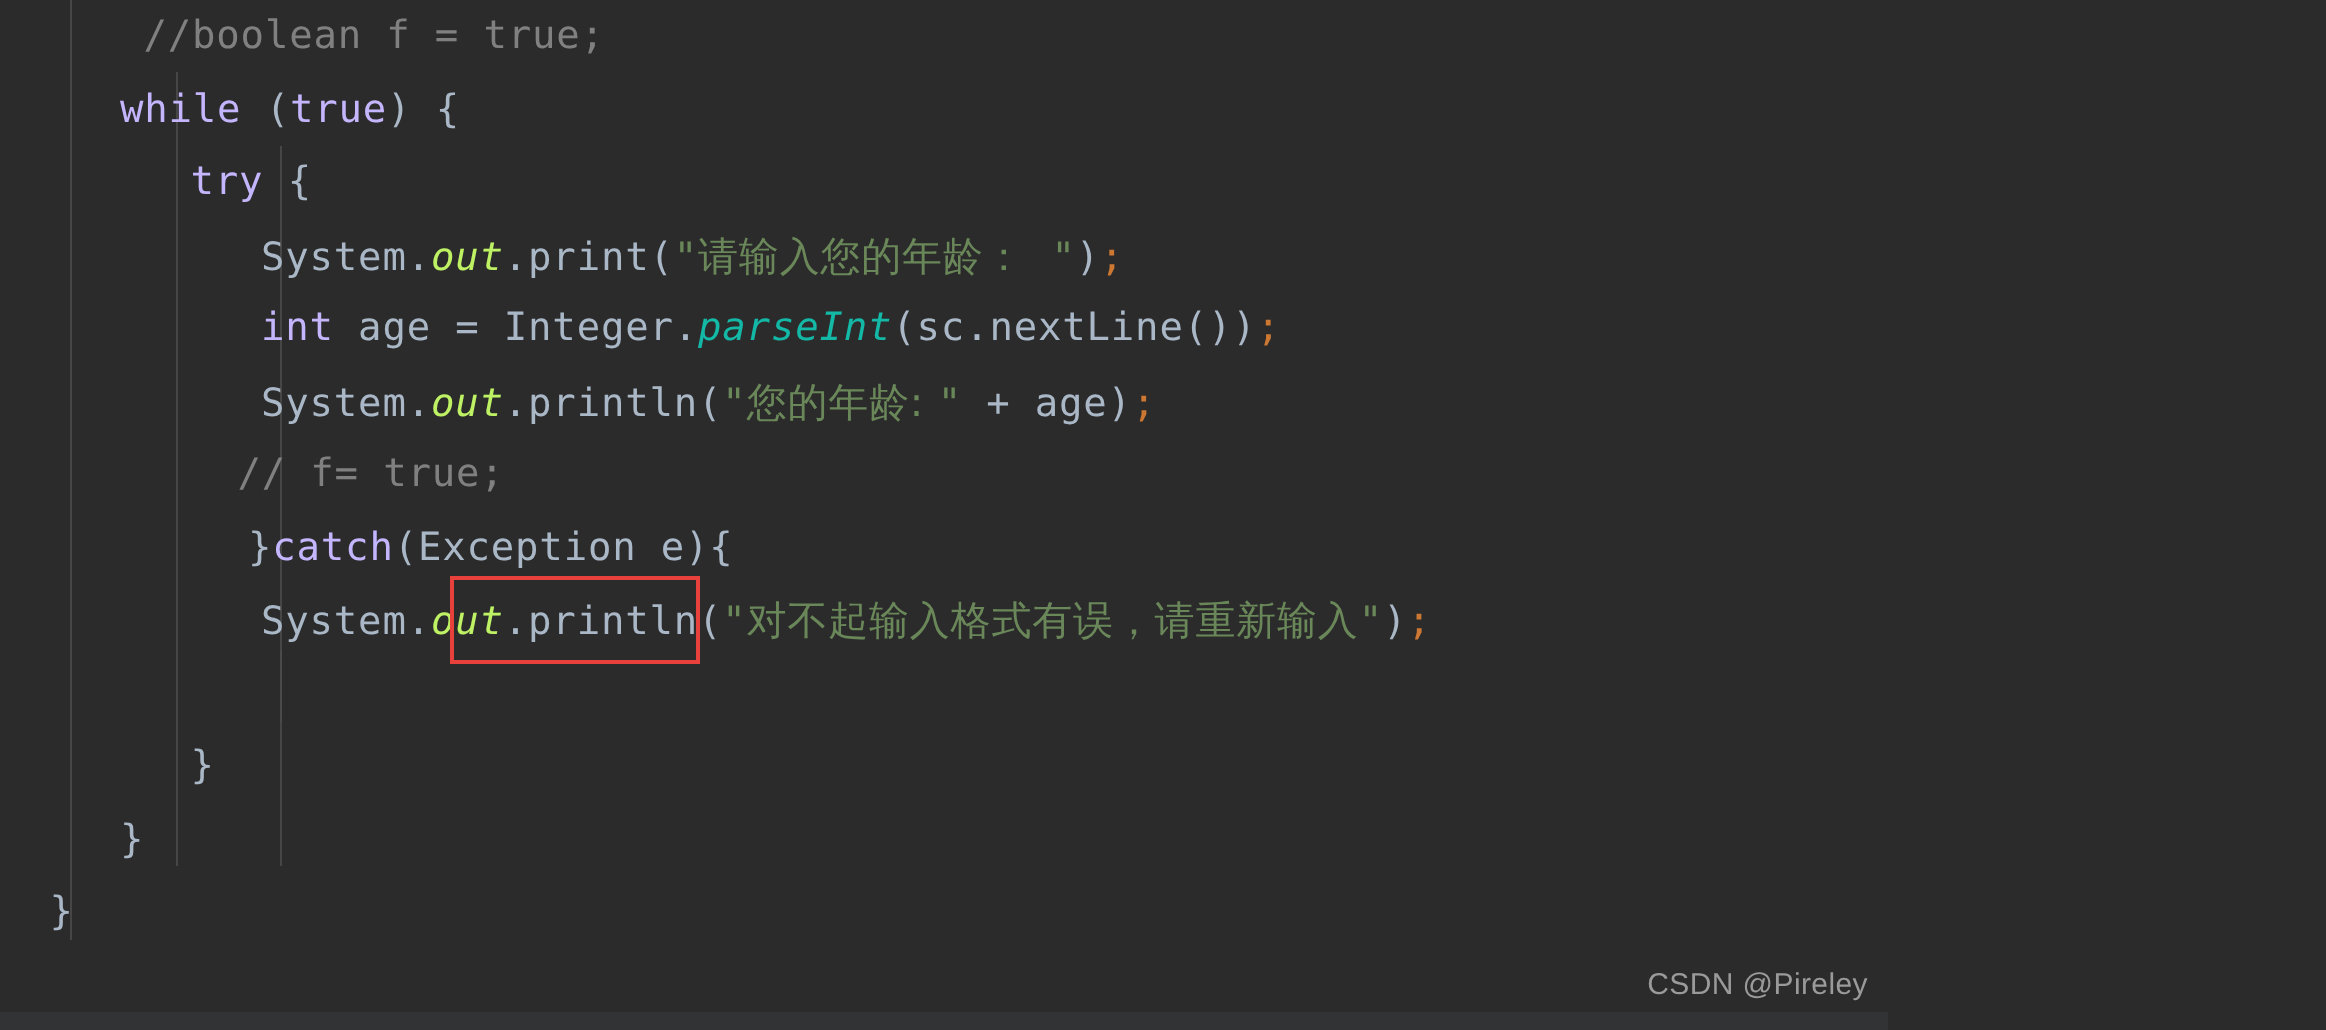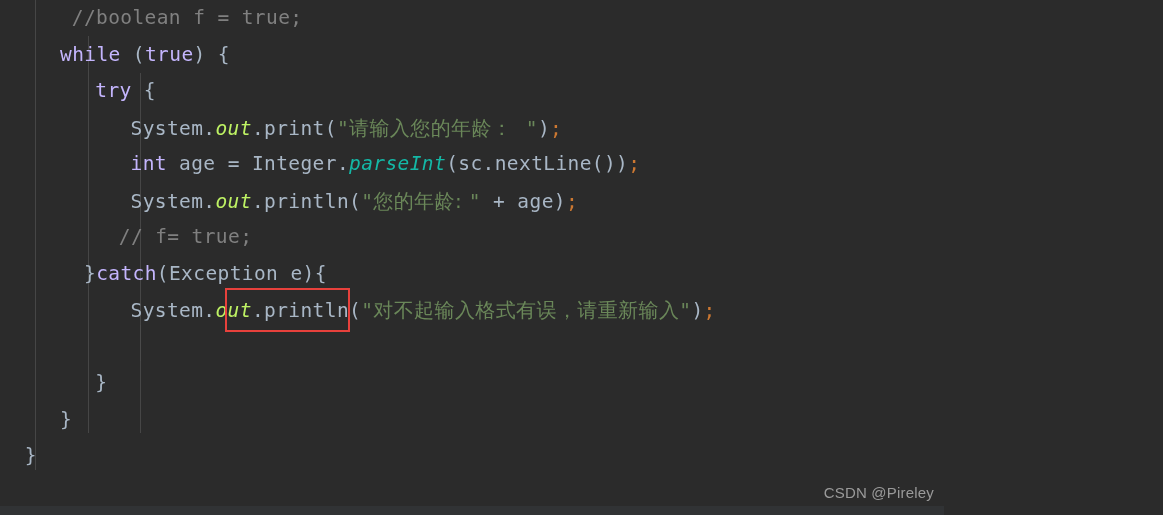--- a/index.html
+++ b/index.html
@@ -112,21 +112,21 @@
     </div>
 
   <div id="code">
       <div class="code-line" style="padding-left: 71.75px;"><span class="t-comment">//boolean f = true;</span></div>
       <div class="code-line" style="padding-left: 60px;"><span class="t-keyword">while</span><span class="t-plain"> </span><span class="t-brace">(</span><span class="t-keyword">true</span><span class="t-brace">)</span><span class="t-plain"> </span><span class="t-brace">{</span></div>
       <div class="code-line" style="padding-left: 95.25px;"><span class="t-keyword">try</span><span class="t-plain"> </span><span class="t-brace">{</span></div>
       <div class="code-line" style="padding-left: 130.5px;"><span class="t-class">System</span><span class="t-plain">.</span><span class="t-static">out</span><span class="t-plain">.</span><span class="t-ident">print</span><span class="t-brace">(</span><span class="t-string">"</span><span class="t-string cjk">请输入您的年龄：  </span><span class="t-string">"</span><span class="t-brace">)</span><span class="t-punct">;</span></div>
       <div class="code-line" style="padding-left: 130.5px;"><span class="t-keyword">int</span><span class="t-ident"> age </span><span class="t-plain">= </span><span class="t-class">Integer</span><span class="t-plain">.</span><span class="t-method-i">parseInt</span><span class="t-brace">(</span><span class="t-ident">sc</span><span class="t-plain">.</span><span class="t-ident">nextLine</span><span class="t-brace">())</span><span class="t-punct">;</span></div>
       <div class="code-line" style="padding-left: 130.5px;"><span class="t-class">System</span><span class="t-plain">.</span><span class="t-static">out</span><span class="t-plain">.</span><span class="t-ident">println</span><span class="t-brace">(</span><span class="t-string">"</span><span class="t-string cjk">您的年龄: </span><span class="t-string">"</span><span class="t-ident"> + age</span><span class="t-brace">)</span><span class="t-punct">;</span></div>
       <div class="code-line" style="padding-left: 118.75px;"><span class="t-comment">// f= true;</span></div>
-      <div class="code-line" style="padding-left: 84px;"><span class="t-brace">}</span><span class="t-keyword">catch</span><span class="t-brace">(</span><span class="t-class">Exception</span><span class="t-ident"> e</span><span class="t-brace">)</span><span class="t-brace">{</span></div>
+      <div class="code-line" style="padding-left: 84px; margin-left: 40px;"><span class="t-brace">}</span><span class="t-keyword">catch</span><span class="t-brace">(</span><span class="t-class">Exception</span><span class="t-ident"> e</span><span class="t-brace">)</span><span class="t-brace">{</span></div>
       <div class="code-line" style="padding-left: 130.5px;"><span class="t-class">System</span><span class="t-plain">.</span><span class="t-static">out</span><span class="t-plain">.</span><span class="t-ident">println</span><span class="t-brace">(</span><span class="t-string">"</span><span class="t-string cjk">对不起输入格式有误，请重新输入</span><span class="t-string">"</span><span class="t-brace">)</span><span class="t-punct">;</span></div>
       <div class="code-line" style="padding-left: 13px;">&nbsp;</div>
       <div class="code-line" style="padding-left: 95.25px;"><span class="t-brace">}</span></div>
       <div class="code-line" style="padding-left: 60px;"><span class="t-brace">}</span></div>
       <div class="code-line" style="padding-left: 24.75px;"><span class="t-brace">}</span></div>
     </div>
 
   <div id="exception-highlight" style="left: 225px; top: 288px; width: 125px; height: 44px; border-color: rgb(232, 65, 60);"></div>
 
   <div id="bottom-strip" style="background: rgb(49, 51, 53);"></div>

